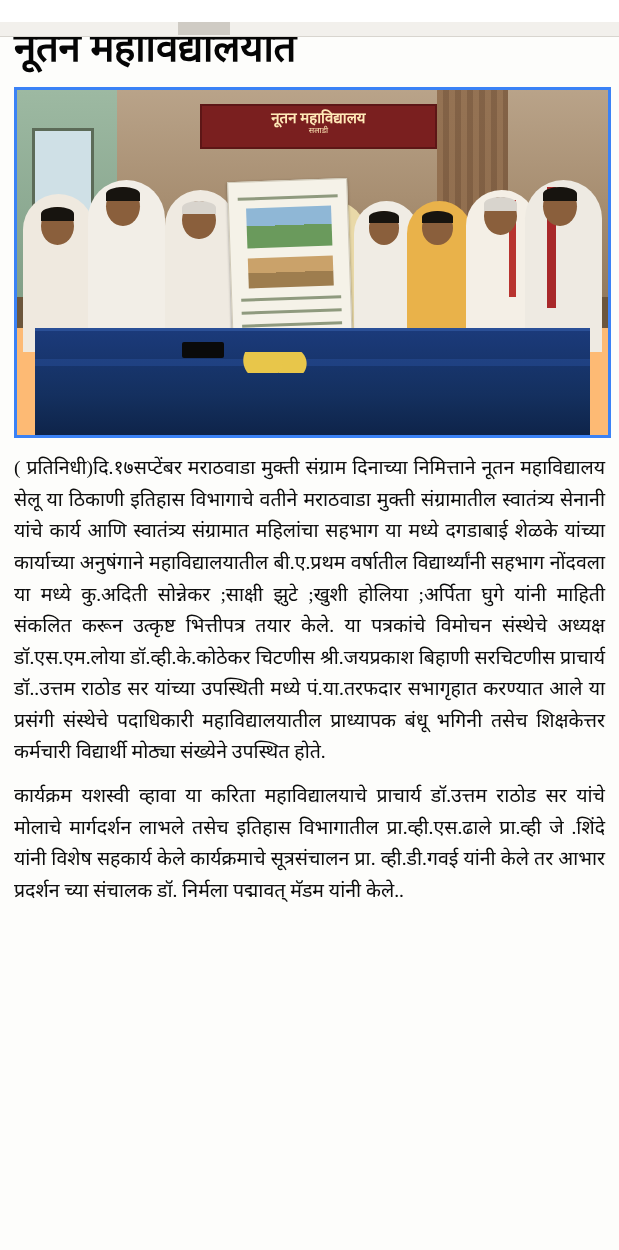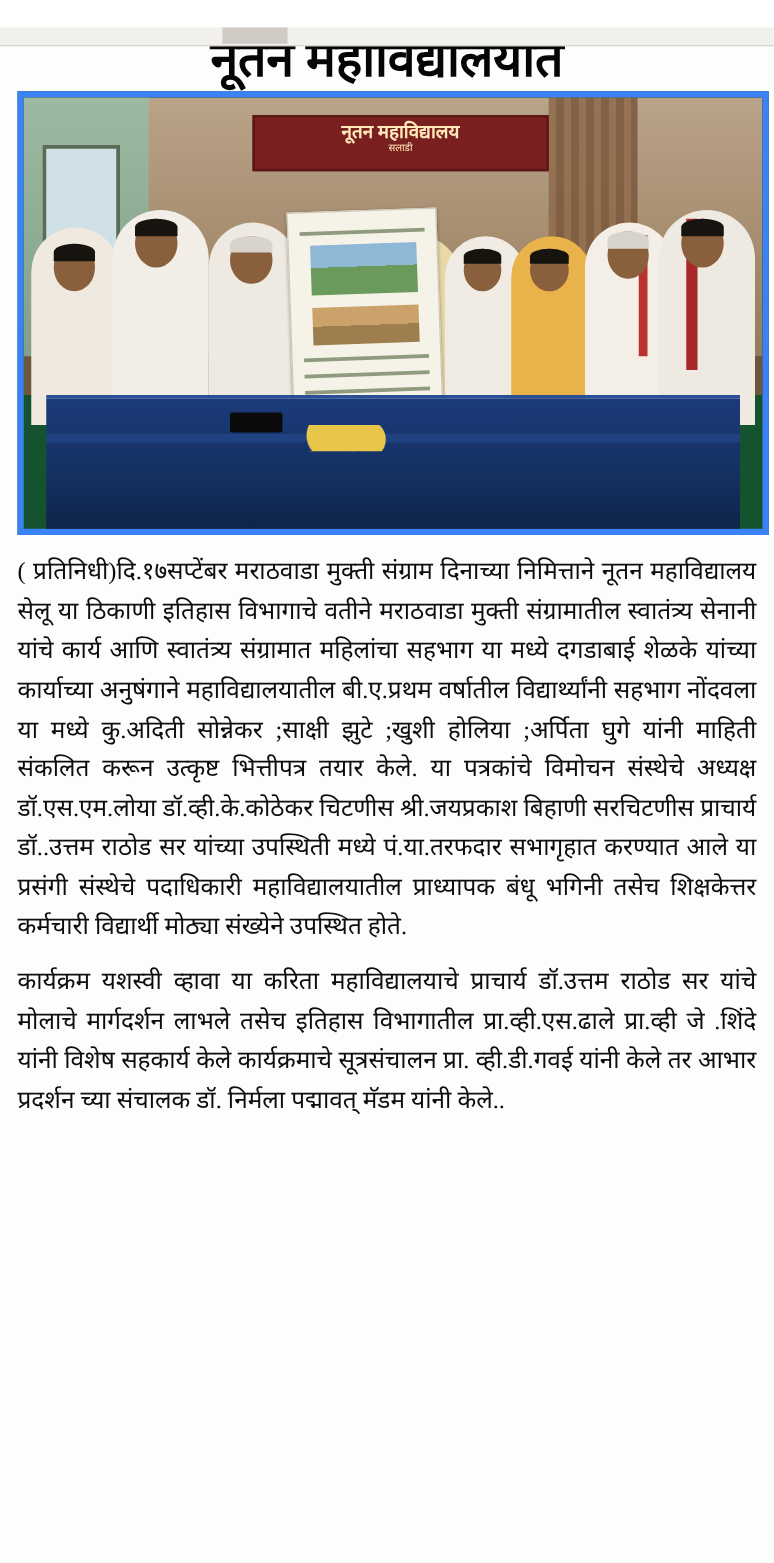--- a/index.html
+++ b/index.html
@@ -37,38 +37,39 @@
     position: absolute;
     left: 178px;
     top: 0;
     width: 52px;
     height: 13px;
     background: #cfcbc4;
   }
 
   .headline {
     margin-top: 22px;
-    text-align: center;
+    text-align: left;
     font-family: "Liberation Serif", "DejaVu Serif", serif;
     font-weight: bold;
     font-size: 40px;
     line-height: 1.28;
     letter-spacing: -0.2px;
     color: #050505;
   }
   .headline .l1 { display: block; }
   .headline .l2 { display: block; }
 
   .photo-wrap {
+    margin-top: 14px;
     width: 591px;
     height: 345px;
     position: relative;
     overflow: hidden;
-    background: #14532d;
-    border: 5px solid #3b82f6;
+    background: #fdba74;
+    border: 3px solid #3b82f6;
   }
 
   
   .ph {
     position: absolute;
     left: 0; top: 0; right: 0; bottom: 0;
   }
   .wall {
     position: absolute; left: 0; top: 0; width: 100%; height: 68%;
     background: linear-gradient(180deg, #b9a389 0%, #a88f72 45%, #8d7558 100%);

